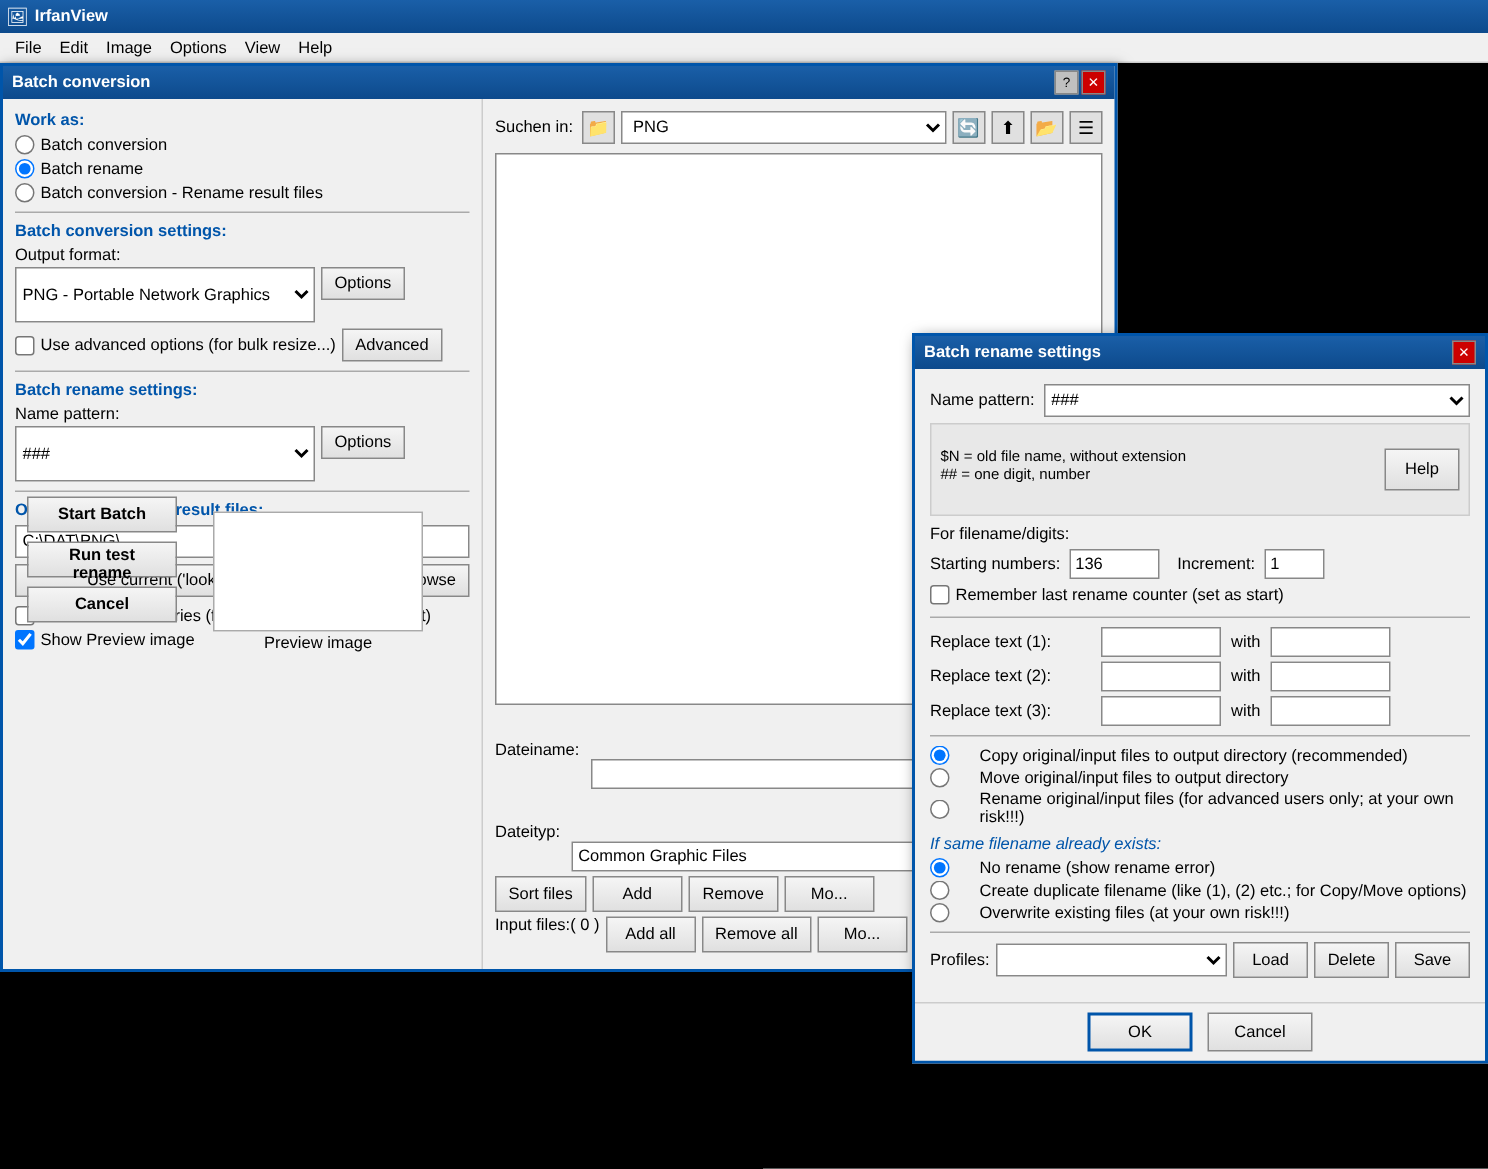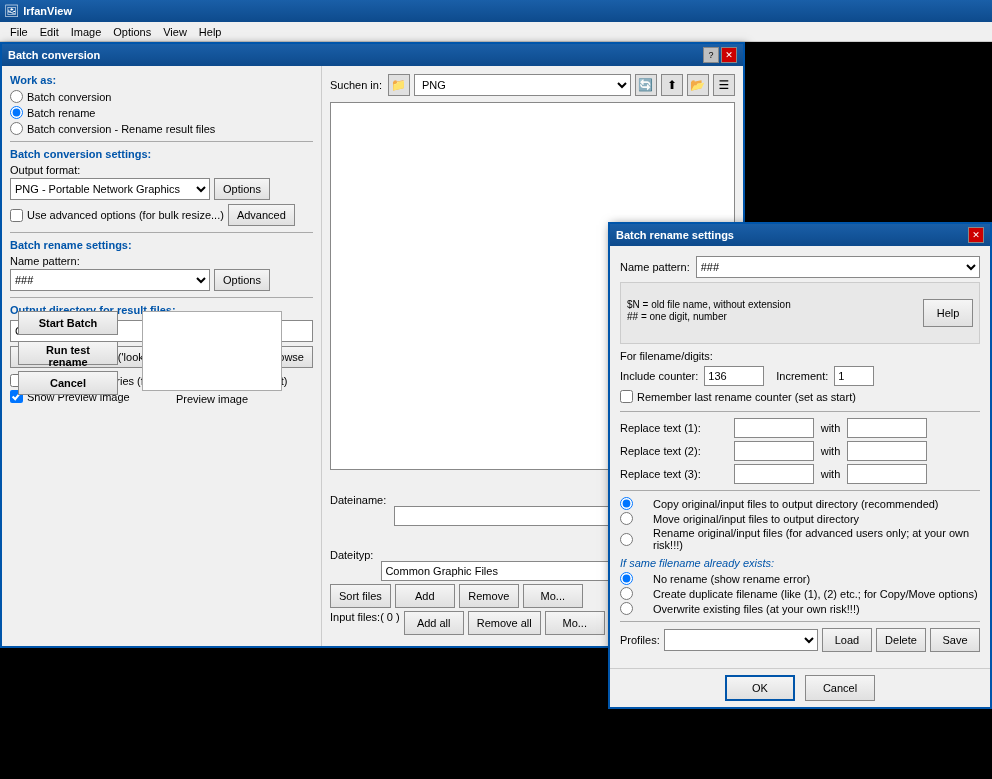--- a/index.html
+++ b/index.html
@@ -107,21 +107,21 @@
 
     .select-row {
       display: flex;
       gap: 4px;
       margin-bottom: 4px;
     }
     select {
       font-size: 11px;
       border: 1px solid #888;
       background: white;
-      height: 22px;
+      height: 37px;
     }
     .select-wide { width: 200px; }
     .btn {
       font-size: 11px;
       border: 1px solid #888;
       background: linear-gradient(to bottom, #f5f5f5, #e0e0e0);
       padding: 2px 8px;
       cursor: pointer;
       height: 22px;
     }
@@ -456,21 +456,21 @@
           <label>Show Preview image</label>
         </div>
 
         <div style="position:relative; margin-top: 10px;">
           <div class="bottom-btn-row">
             <div style="display:flex; flex-direction:column; gap:6px;">
               <button class="btn bottom-btn">Start Batch</button>
               <button class="btn bottom-btn">Run test rename</button>
               <button class="btn bottom-btn">Cancel</button>
             </div>
-            <div style="margin-left: 20px; ">
+            <div style="margin-left: 20px; margin-top: 10px;">
               <div style="width:140px; height:80px; border:1px solid #aaa; background:white;"></div>
               <div style="font-size:11px; text-align:center; margin-top:2px;">Preview image</div>
             </div>
           </div>
         </div>
       </div>
 
       <div class="right-panel">
         <div class="toolbar-row">
           <span class="toolbar-label">Suchen in:</span>
@@ -533,21 +533,21 @@
         <div class="help-text-block">
           <div class="help-line">$N  = old file name, without extension</div>
           <div class="help-line">##  = one digit, number</div>
         </div>
         <button class="btn help-btn">Help</button>
       </div>
 
       <div style="font-size:11px; margin-bottom:4px;">For filename/digits:</div>
 
       <div class="counter-row">
-        <span class="counter-label">Include counter:</span>
+        <span class="counter-label">Starting numbers:</span>
         <input class="counter-input" type="text" value="136" style="">
         <span class="increment-label">Increment:</span>
         <input class="increment-input" type="text" value="1" style="">
       </div>
 
       <div class="remember-checkbox">
         <input type="checkbox" style="">
         <label>Remember last rename counter (set as start)</label>
       </div>
 

